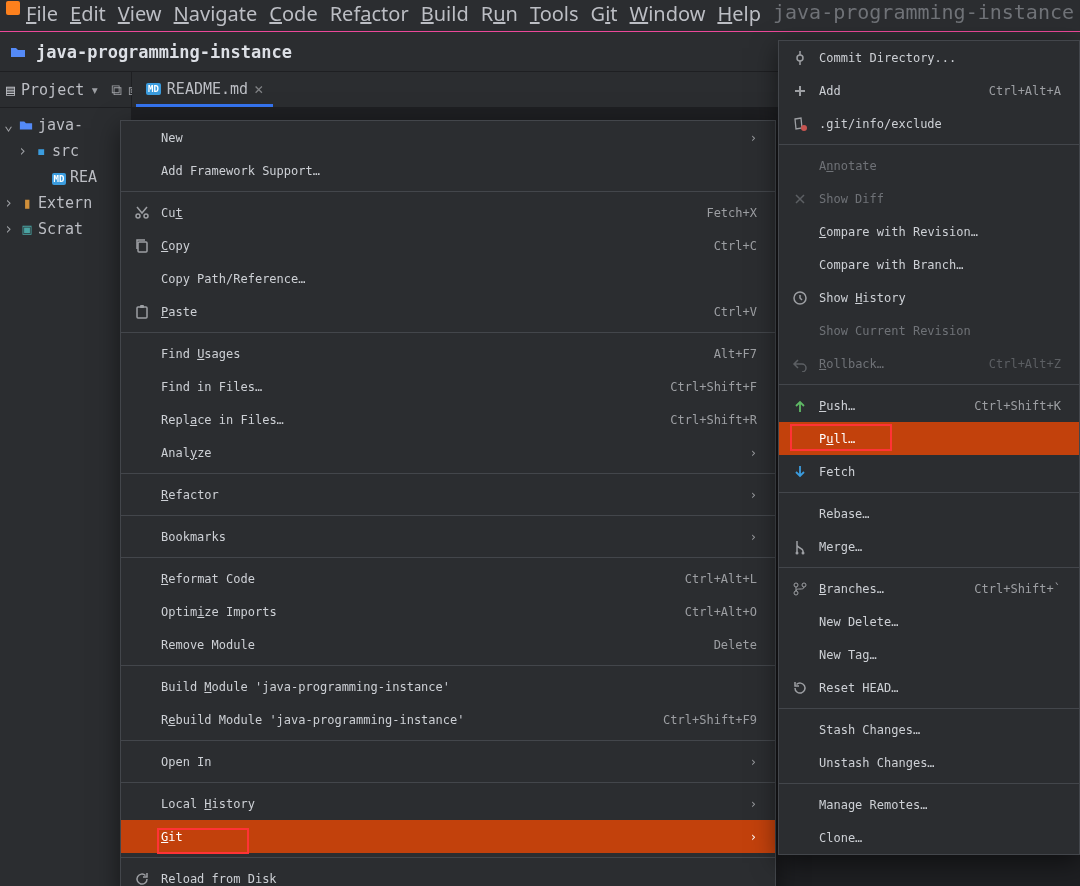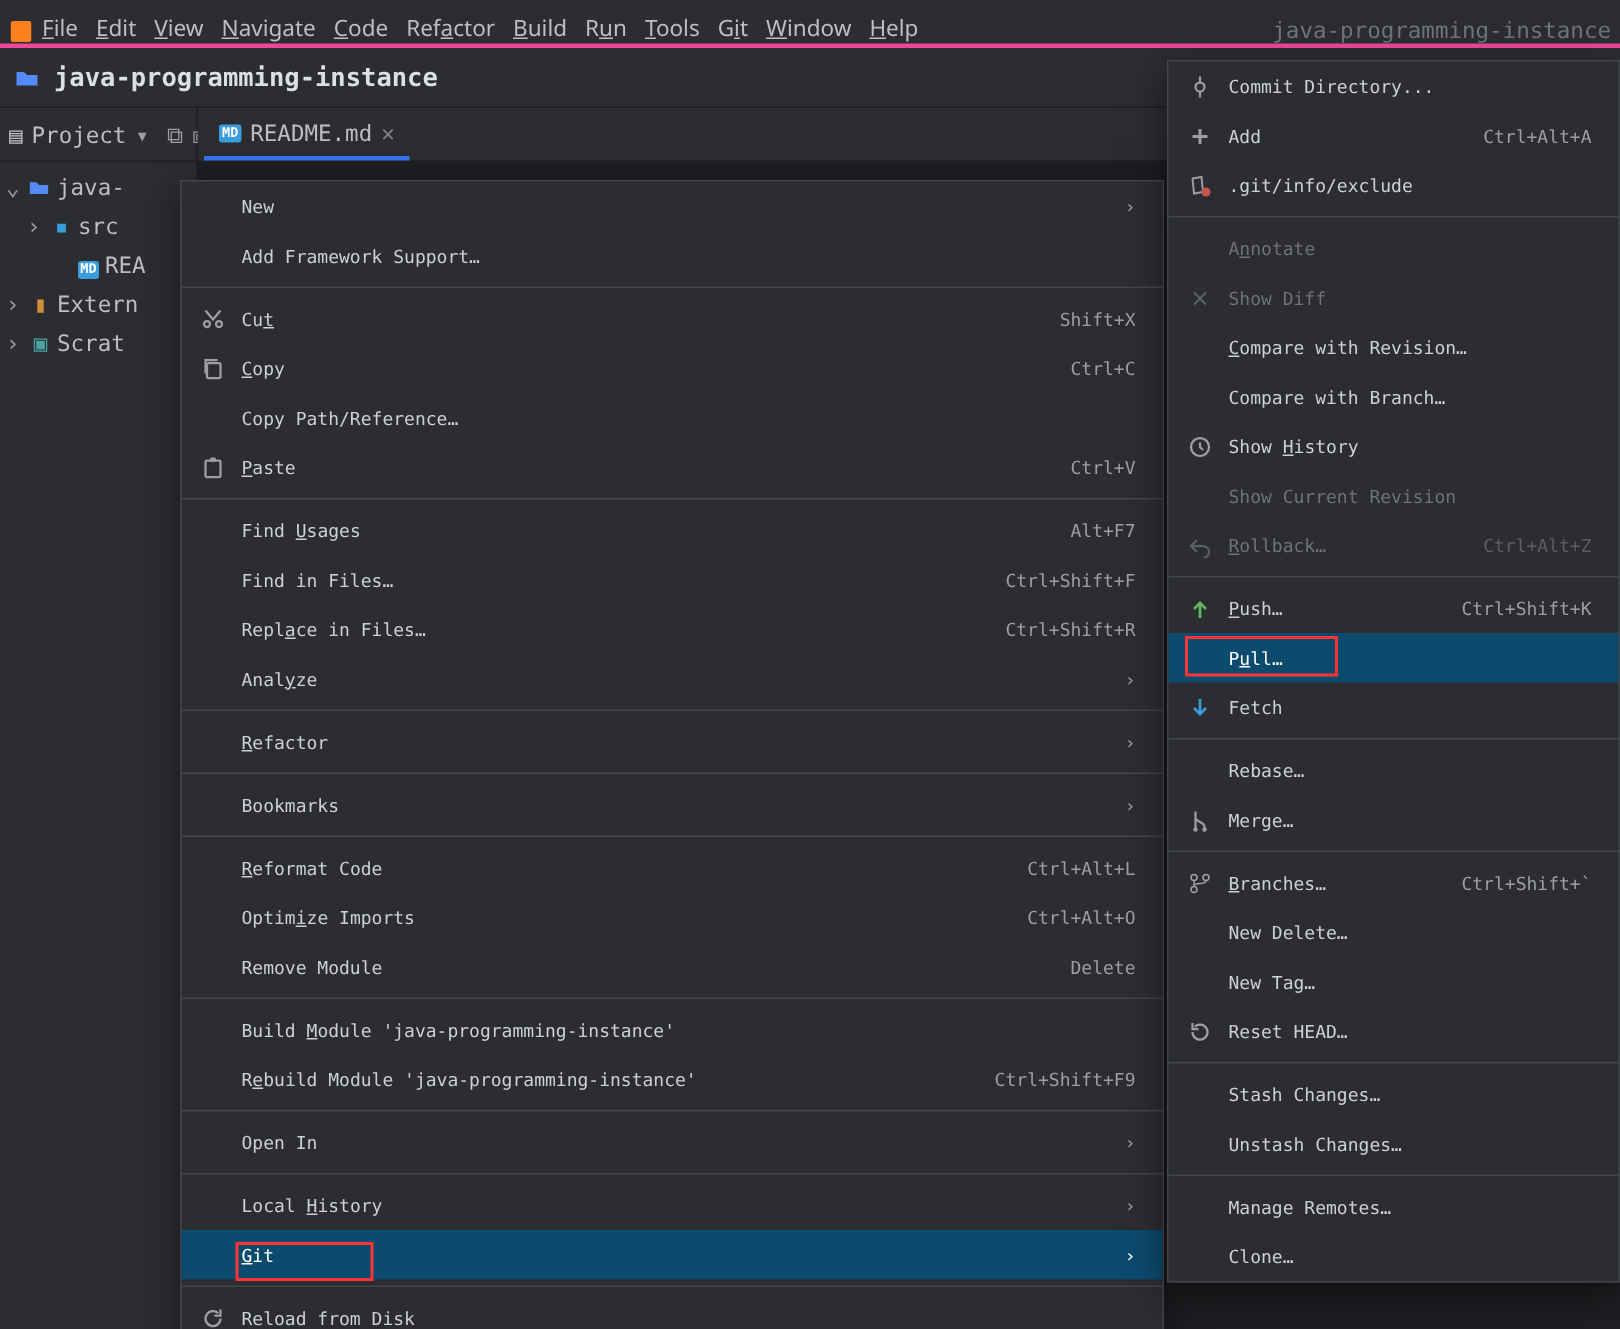--- a/index.html
+++ b/index.html
@@ -6,23 +6,23 @@
   html, body {
     width: 1080px; height: 886px; overflow: hidden;
     background: #2b2d30; color: #bcbec4;
     font-family: "Segoe UI", "Noto Sans", sans-serif;
     font-size: 15px;
   }
   .mono { font-family: "JetBrains Mono", "Consolas", monospace; }
 
   
   .menubar {
-    height: 32px; display: flex; align-items: flex-end;
-    background: #2b2d30; border-bottom: 3px solid #ec4899;
-    padding: 0 6px; font-size: 15px;
+    height: 32px; display: flex; align-items: flex-start;
+    background: #2b2d30; border-bottom: 1px solid #ec4899;
+    padding: 0 6px; font-size: 20px;
   }
   .menubar .app-icon {
     width: 16px; height: 16px; margin-right: 6px;
     display:inline-flex; align-items:center; justify-content:center;
   }
   .menubar .menu { margin-right: 12px; cursor: default; }
   .menubar .menu .u { text-decoration: underline; }
   .menubar .spacer { flex: 1; }
   .menubar .title { color: #707378; font-family: monospace; white-space: nowrap; }
 
@@ -78,21 +78,21 @@
     padding: 0 18px 0 12px; gap:10px; white-space:nowrap;
   }
   .mi .mico { width:18px; display:inline-flex; justify-content:center; color:#9d9fa3; }
   .mi .lbl { flex: 0 0 auto; }
   .mi .lbl .u { text-decoration: underline; }
   .mi .gap { flex:1; }
   .mi .sc  { color:#9d9fa3; }
   .mi .arr { color:#9d9fa3; width:12px; text-align:right; }
   .mi.disabled { color:#6f7277; }
   .mi.disabled .mico, .mi.disabled .sc { color:#5c5f63; }
-  .mi.sel { background:#0c4a6e; color:#fff; }
+  .mi.sel { background:#c2410c; color:#fff; }
   .mi.sel .mico, .mi.sel .arr, .mi.sel .sc { color:#fff; }
   .mi.sep { height:1px; padding:0; margin:4px 0; background:#43464b; }
   .highlight-box { position:absolute; border:2px solid #ff3336; pointer-events:none; }
 
   #ctx-menu   { left:120px; top:120px; width:656px; }
   #git-menu   { left:778px; top:40px;  width:302px; }
 
   #hl-git  { left:157px; top:828px; width:92px; height:26px; }
   #hl-pull { left:790px; top:424px; width:102px; height:27px; }
 
@@ -272,21 +272,21 @@
     </div>
     <div class="mi sep"></div>
     <div class="mi">
       <span class="mico">
         <svg width="16" height="16">
           <use href="#i-cut"></use>
         </svg>
       </span>
       <span class="lbl">Cu<span class="u">t</span></span>
       <span class="gap"></span>
-      <span class="sc">Shift+X</span>
+      <span class="sc">Fetch+X</span>
     </div>
     <div class="mi">
       <span class="mico">
         <svg width="16" height="16">
           <use href="#i-copy"></use>
         </svg>
       </span>
       <span class="lbl"><span class="u">C</span>opy</span>
       <span class="gap"></span>
       <span class="sc">Ctrl+C</span>

